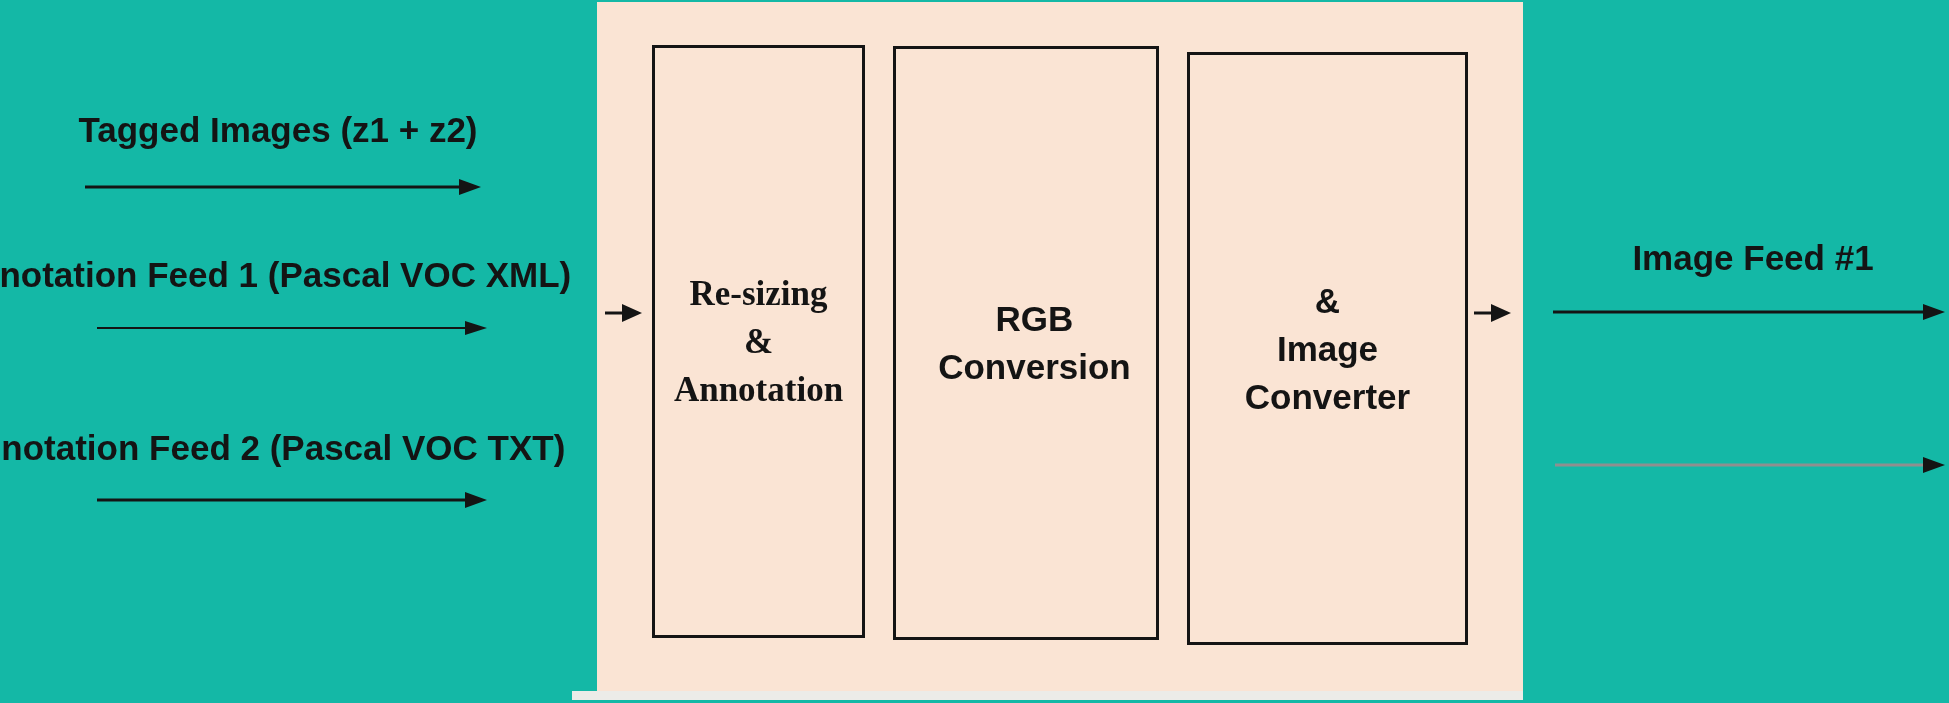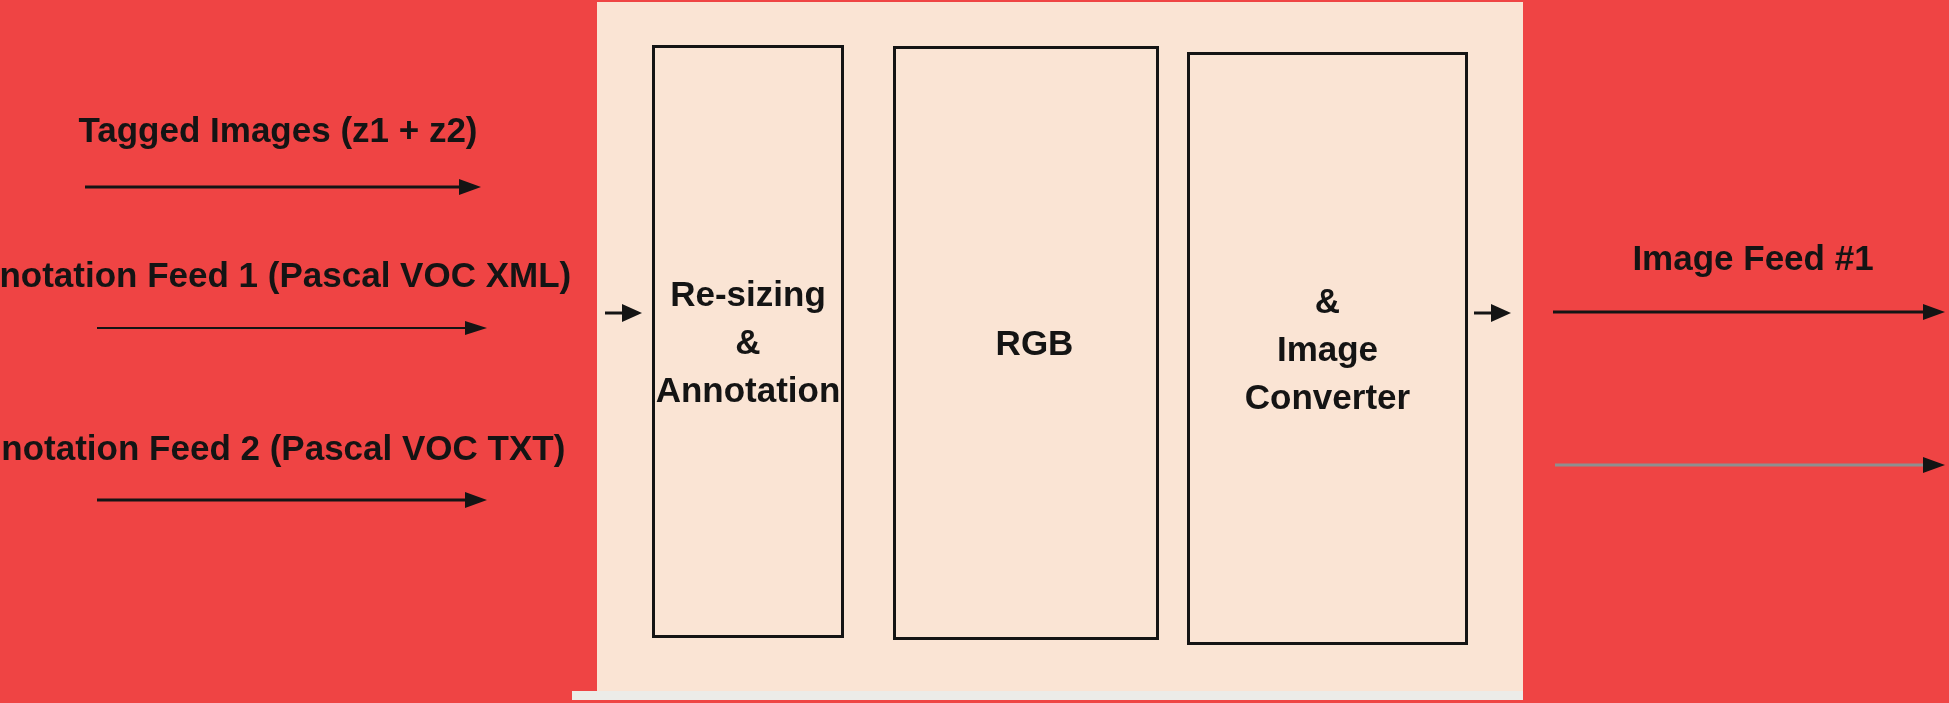--- a/index.html
+++ b/index.html
@@ -7,21 +7,21 @@
   body {
     width: 1949px; height: 703px;
     position: relative;
     font-family: "Liberation Sans", sans-serif;
     color: var(--stroke, #141414);
     overflow: hidden;
   }
   .canvas {
     position: absolute; left: 0; top: 0;
     width: 1949px; height: 703px;
-    background: #ef4444;
+    background: #14b8a6;
   }
   
   .panel {
     position: absolute;
     left: 597px; top: 2px;
     width: 926px; height: 689px;
     background: var(--panel-bg, #fae4d4);
   }
   .panel-shadow {
     position: absolute;
@@ -88,31 +88,32 @@
   <svg class="arrow" style="left:97px; top:490px;" width="390" height="20">
     <line x1="0" y1="10" x2="371" y2="10" stroke-width="3"></line>
     <polygon points="368,2 390,10 368,18"></polygon>
   </svg>
 
   <svg class="arrow" style="left:605px; top:303px;" width="37" height="20">
     <line x1="0" y1="10" x2="20" y2="10" stroke-width="3"></line>
     <polygon points="17,1 37,10 17,19"></polygon>
   </svg>
 
-  <div class="stage-box" style="left:652px; top:45px; width:192px; height:593px;">
+  <div class="stage-box" style="left:652px; top:45px; width:213px; height:593px;font-family:Liberation Serif, serif;">
     <div class="stage-label">
       <span class="line">Re-sizing</span>
       <span class="line">&amp;</span>
       <span class="line">Annotation</span>
     </div>
   </div>
 
   <div class="stage-box" style="left:893px; top:46px; width:266px; height:594px;padding-left:17px;">
     <div class="stage-label">
       <span class="line">RGB</span>
+      <span class="line">Conversion</span>
     </div>
   </div>
 
   <div class="stage-box" style="left:1187px; top:52px; width:281px; height:593px;">
     <div class="stage-label">
       <span class="line">&amp;</span>
       <span class="line">Image Converter</span>
     </div>
   </div>
 

